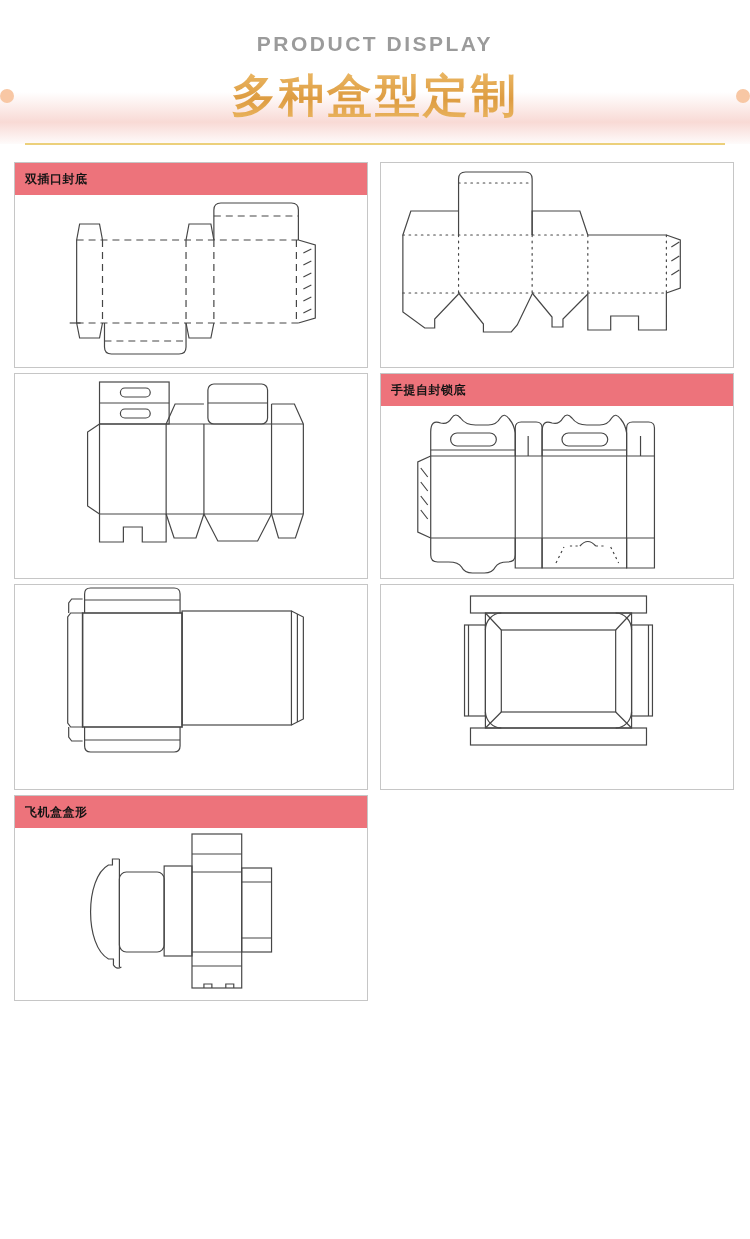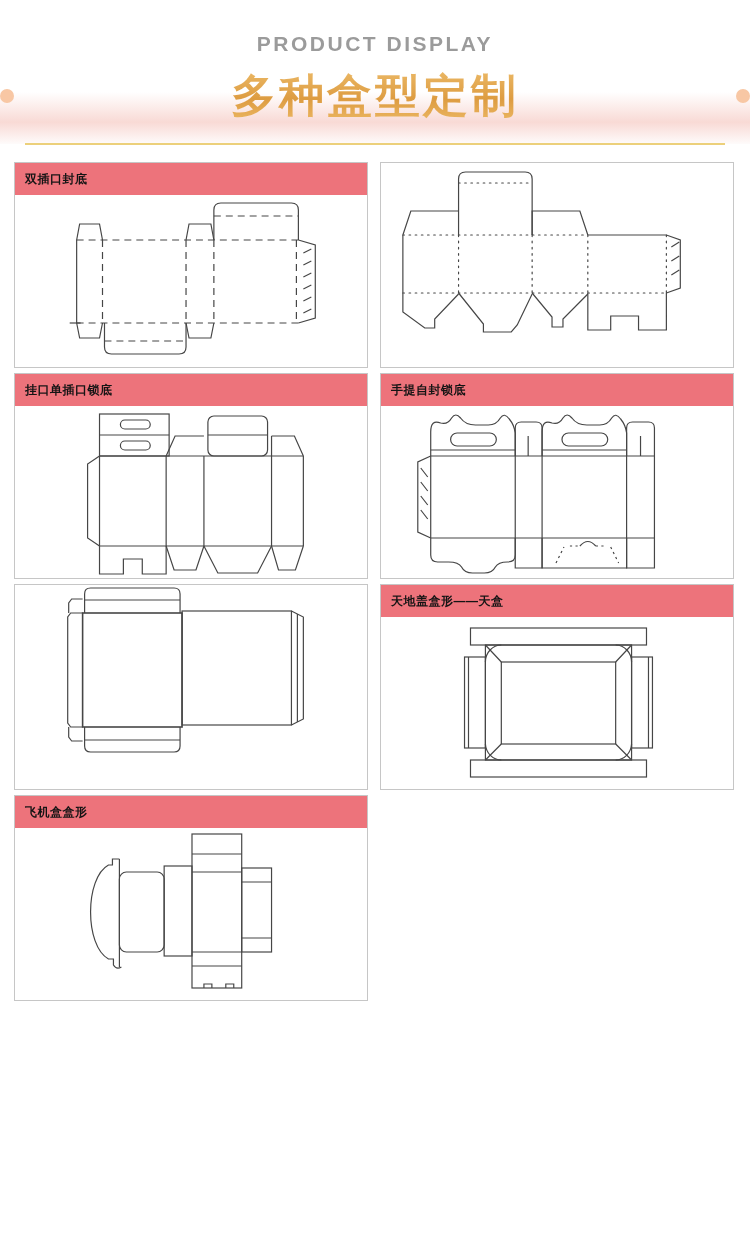--- a/index.html
+++ b/index.html
@@ -92,21 +92,20 @@
         <path d="M292,84 l8,-5 M292,98 l8,-5 M292,112 l8,-5"></path>
         <path d="M22,130 V149 L44,165 H54 V156 L78,131"></path>
         <path d="M78,130 L103,161 V169 H131 L137,162 L152,131"></path>
         <path d="M152,130 L172,154 V164 H183 V156 L208,131"></path>
         <path d="M208,130 V167 H231 V153 H259 V167 H287 V130"></path>
       </svg>
     </div>
   </section>
 
   <section class="cell">
-    <div class="cell-bar">挂口单插口锁底</div>
     <div class="cell-body">
       <svg viewBox="0 0 354 172" preserveAspectRatio="none">
         <path d="M85,50 H290 M85,140 H290 M85,50 V140 M152,50 V140 M190,50 V140 M258,50 V140 M290,50 V140"></path>
         <path d="M85,50 L73,58 V132 L85,140"></path>
         <rect x="85" y="8" width="70" height="42"></rect>
         <path d="M85,29 H155"></path>
         <rect x="106" y="14" width="30" height="9" rx="4.5"></rect>
         <rect x="106" y="35" width="30" height="9" rx="4.5"></rect>
         <path d="M152,50 L161,30 H190"></path>
         <rect x="194" y="10" width="60" height="40" rx="6"></rect>
@@ -162,21 +161,20 @@
         <path d="M70,155 H166"></path>
         <rect x="168" y="26" width="110" height="114"></rect>
         <path d="M278,26 L290,32 V134 L278,140"></path>
         <path d="M284,29 V137"></path>
       </svg>
     </div>
   </section>
 
 
   <section class="cell">
-    <div class="cell-bar">天地盖盒形——天盒</div>
     <div class="cell-body">
       <svg viewBox="0 0 354 172" preserveAspectRatio="none">
         <rect x="105" y="28" width="147" height="115"></rect>
         <rect x="121" y="45" width="115" height="82"></rect>
         <rect x="90" y="11" width="177" height="17"></rect>
         <rect x="90" y="143" width="177" height="17"></rect>
         <rect x="84" y="40" width="21" height="91"></rect>
         <path d="M88,40 V131"></path>
         <rect x="252" y="40" width="21" height="91"></rect>
         <path d="M269,40 V131"></path>

